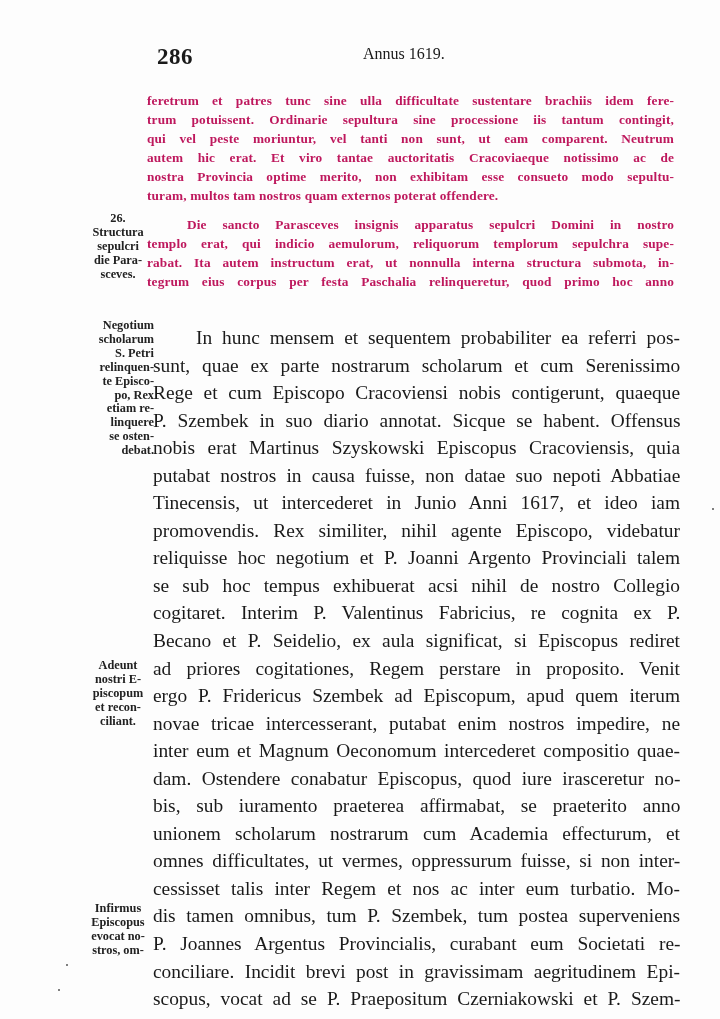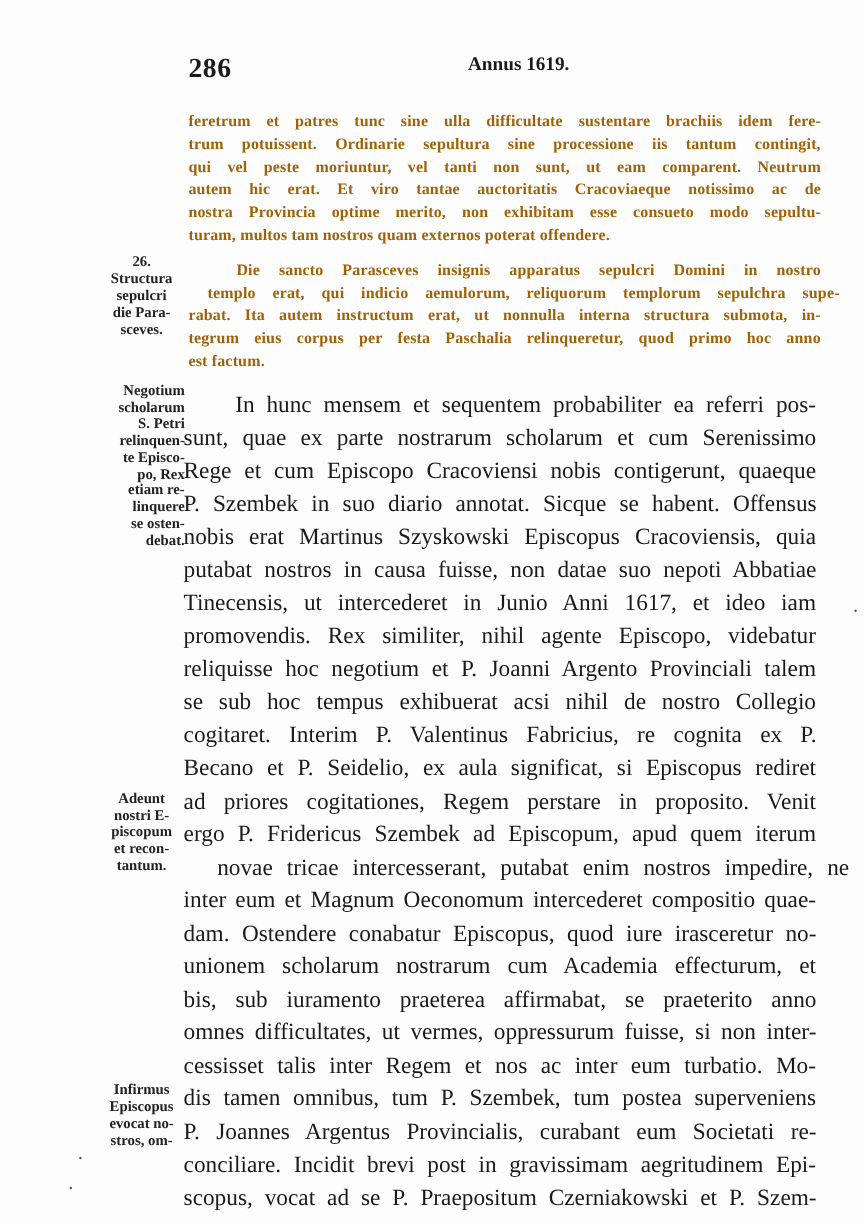--- a/index.html
+++ b/index.html
@@ -12,28 +12,28 @@
       font-family: "Liberation Serif", "DejaVu Serif", serif;
     }
     .header {
       position: absolute; top: 44px; left: 157px; width: 530px; height: 24px;
     }
     .page-num {
       position: absolute; left: 0; top: 0;
       font-size: 23px; font-weight: bold; letter-spacing: 0.5px;
     }
     .running-head {
-      position: absolute; left: 233px; top: 1px;
-      font-size: 16px; font-weight: bold;
+      position: absolute; left: 206px; top: 1px;
+      font-size: 16px; font-weight: normal;
     }
     .small-block {
-      position: absolute; left: 157px; width: 527px;
+      position: absolute; left: 147px; width: 527px;
       font-size: 13.3px; font-weight: bold; line-height: 19.1px;
       text-align: justify; letter-spacing: 0.15px;
-      color: #a16207;
+      color: #be185d;
     }
     .small-block .ln { display: block; white-space: nowrap; text-align-last: justify; }
     .small-block .ln.last { text-align-last: left; }
     .small-block .indent { padding-left: 40px; }
     .big-block {
       position: absolute; left: 153px; width: 527px;
       font-size: 19.4px; line-height: 27.55px;
       color: #1a1a1a;
     }
     .big-block .ln { display: block; white-space: nowrap; text-align: justify; text-align-last: justify; }
@@ -66,45 +66,44 @@
 <div class="margin-note" style="top:212px;">
   <span class="ln">26.</span>
   <span class="ln">Structura</span>
   <span class="ln">sepulcri</span>
   <span class="ln">die Para-</span>
   <span class="ln">sceves.</span>
 </div>
 
 <div class="small-block" style="top:215px;">
   <span class="ln indent" style="display: block; word-spacing: 12.25px;">Die sancto Parasceves insignis apparatus sepulcri Domini in nostro</span>
-  <span class="ln" style="display: block; word-spacing: 10.5px; margin-left: 16px;">templo erat, qui indicio aemulorum, reliquorum templorum sepulchra supe-</span>
+  <span class="ln" style="display: block; word-spacing: 10.5px;">templo erat, qui indicio aemulorum, reliquorum templorum sepulchra supe-</span>
   <span class="ln" style="display: block; word-spacing: 8.3px;">rabat. Ita autem instructum erat, ut nonnulla interna structura submota, in-</span>
   <span class="ln" style="display: block; word-spacing: 9.1px;">tegrum eius corpus per festa Paschalia relinqueretur, quod primo hoc anno</span>
-  <span class="ln last">est factum.</span>
 </div>
 
 <div class="margin-note" style="top:319px;text-align:right;">
   <span class="ln">Negotium</span>
   <span class="ln">scholarum</span>
   <span class="ln">S. Petri</span>
   <span class="ln">relinquen-</span>
   <span class="ln">te Episco-</span>
   <span class="ln">po, Rex</span>
   <span class="ln">etiam re-</span>
   <span class="ln">linquere</span>
   <span class="ln">se osten-</span>
   <span class="ln">debat.</span>
 </div>
 
 <div class="margin-note" style="top:659px;">
   <span class="ln">Adeunt</span>
   <span class="ln">nostri E-</span>
   <span class="ln">piscopum</span>
   <span class="ln">et recon-</span>
-  <span class="ln">tantum.</span>
+  <span class="ln">ciliant.</span>
 </div>
 
 <div class="margin-note" style="top:902px;">
   <span class="ln">Infirmus</span>
   <span class="ln">Episcopus</span>
   <span class="ln">evocat no-</span>
   <span class="ln">stros, om-</span>
 </div>
 
 <div class="big-block" style="top:324px;">
@@ -115,25 +114,25 @@
   <span class="ln" style="display: block; word-spacing: 7.66667px;">nobis erat Martinus Szyskowski Episcopus Cracoviensis, quia</span>
   <span class="ln" style="display: block; word-spacing: 5.33333px;">putabat nostros in causa fuisse, non datae suo nepoti Abbatiae</span>
   <span class="ln" style="display: block; word-spacing: 7.44444px;">Tinecensis, ut intercederet in Junio Anni 1617, et ideo iam</span>
   <span class="ln" style="display: block; word-spacing: 9.16667px;">promovendis. Rex similiter, nihil agente Episcopo, videbatur</span>
   <span class="ln" style="display: block; word-spacing: 5.5px;">reliquisse hoc negotium et P. Joanni Argento Provinciali talem</span>
   <span class="ln" style="display: block; word-spacing: 8.33333px;">se sub hoc tempus exhibuerat acsi nihil de nostro Collegio</span>
   <span class="ln" style="display: block; word-spacing: 10.375px;">cogitaret. Interim P. Valentinus Fabricius, re cognita ex P.</span>
   <span class="ln" style="display: block; word-spacing: 6.44444px;">Becano et P. Seidelio, ex aula significat, si Episcopus rediret</span>
   <span class="ln" style="display: block; word-spacing: 10.2857px;">ad priores cogitationes, Regem perstare in proposito. Venit</span>
   <span class="ln" style="display: block; word-spacing: 6.125px;">ergo P. Fridericus Szembek ad Episcopum, apud quem iterum</span>
-  <span class="ln" style="display: block; word-spacing: 6.85714px; margin-left: 28px;">novae tricae intercesserant, putabat enim nostros impedire, ne</span>
+  <span class="ln" style="display: block; word-spacing: 6.85714px;">novae tricae intercesserant, putabat enim nostros impedire, ne</span>
   <span class="ln" style="display: block; word-spacing: 2.71429px;">inter eum et Magnum Oeconomum intercederet compositio quae-</span>
   <span class="ln" style="display: block; word-spacing: 5.57143px;">dam. Ostendere conabatur Episcopus, quod iure irasceretur no-</span>
+  <span class="ln" style="display: block; word-spacing: 10.8571px;">bis, sub iuramento praeterea affirmabat, se praeterito anno</span>
   <span class="ln" style="display: block; word-spacing: 9.33333px;">unionem scholarum nostrarum cum Academia effecturum, et</span>
-  <span class="ln" style="display: block; word-spacing: 10.8571px;">bis, sub iuramento praeterea affirmabat, se praeterito anno</span>
   <span class="ln" style="display: block; word-spacing: 3.875px;">omnes difficultates, ut vermes, oppressurum fuisse, si non inter-</span>
   <span class="ln" style="display: block; word-spacing: 6.3px;">cessisset talis inter Regem et nos ac inter eum turbatio. Mo-</span>
   <span class="ln" style="display: block; word-spacing: 5.75px;">dis tamen omnibus, tum P. Szembek, tum postea superveniens</span>
   <span class="ln" style="display: block; word-spacing: 8.85714px;">P. Joannes Argentus Provincialis, curabant eum Societati re-</span>
   <span class="ln" style="display: block; word-spacing: 5.57143px;">conciliare. Incidit brevi post in gravissimam aegritudinem Epi-</span>
   <span class="ln" style="display: block; word-spacing: 5.11111px;">scopus, vocat ad se P. Praepositum Czerniakowski et P. Szem-</span>
 
 </div>
 
 <div class="speck" style="left:58px; top:989px;"></div>

